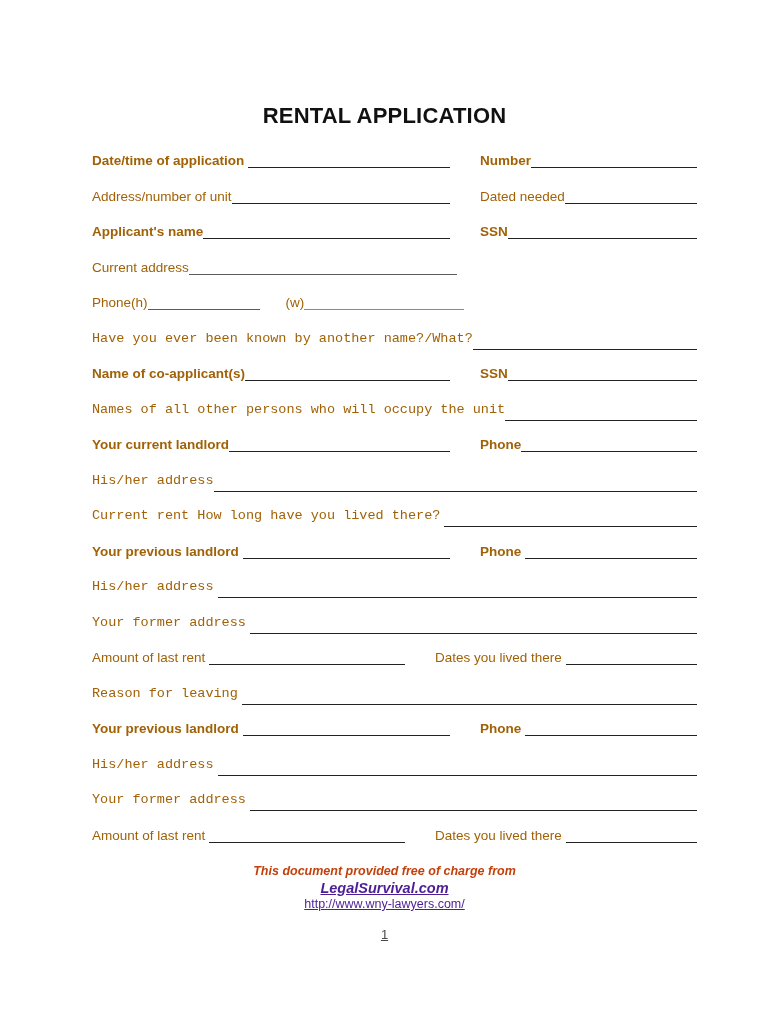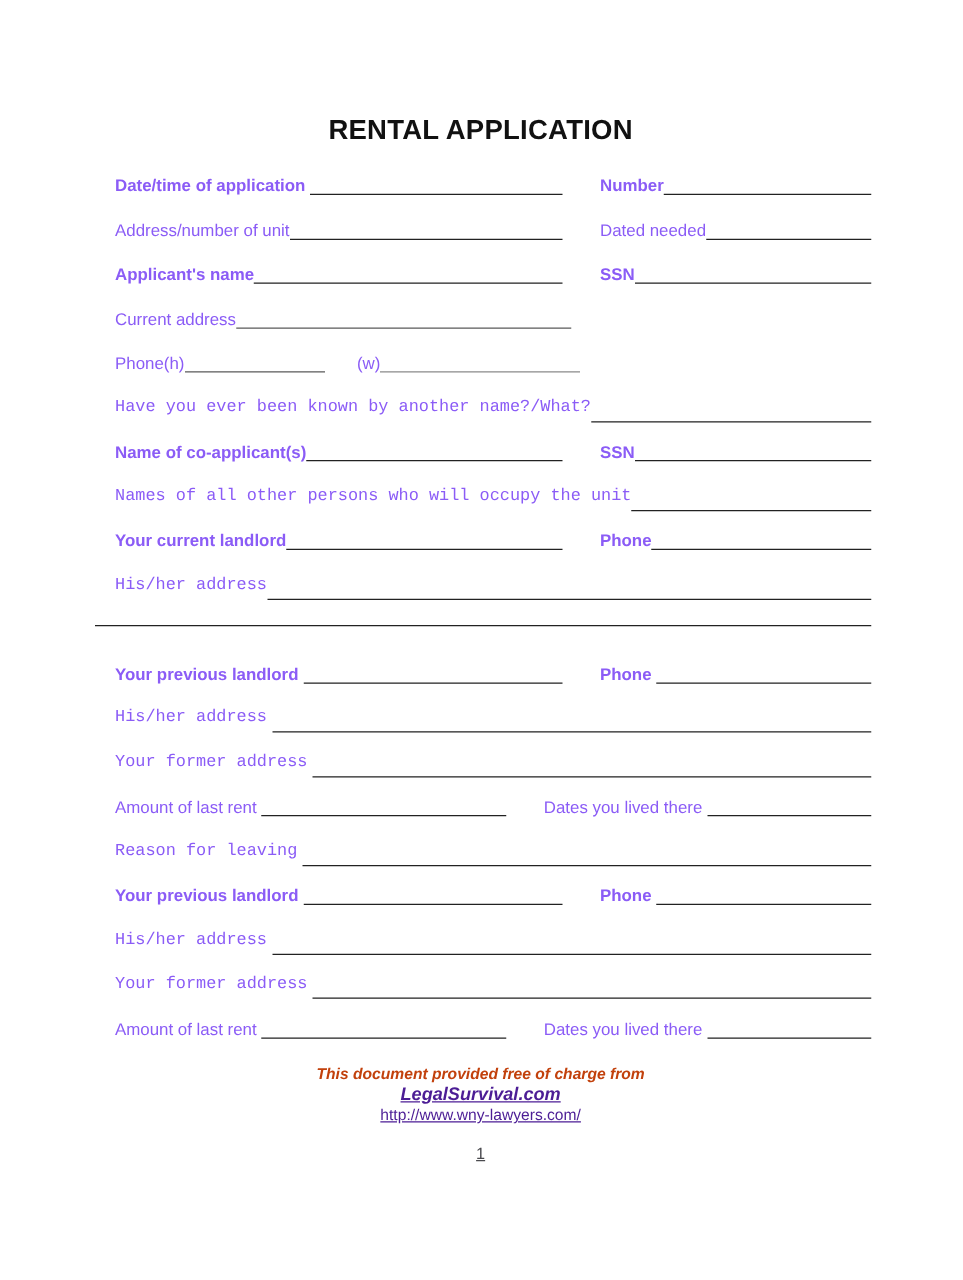--- a/index.html
+++ b/index.html
@@ -8,40 +8,40 @@
     width: 770px;
     height: 1024px;
     background: #ffffff;
     font-family: "Liberation Sans", "DejaVu Sans", sans-serif;
     color: #1a1a1a;
     box-sizing: border-box;
     padding: 0 73px 0 72px;
     overflow: hidden;
   }
   .title {
-    margin: 4px;
+    margin: 16px;
     padding-top: 88px;
     text-align: center;
     font-size: 22px;
     line-height: 24px;
     font-weight: bold;
     color: #111;
     letter-spacing: 0.2px;
   }
   .form { margin-top: 25px; }
   .row {
     display: flex;
     align-items: baseline;
     height: 16px;
     margin-bottom: 19.5px;
     font-size: 13.5px;
     line-height: 16px;
     white-space: nowrap;
   }
-  .lbl { color: #8b5cf6; padding-left: 20px; }
+  .lbl { color: #a16207; padding-left: 20px; }
   .b { font-weight: bold; }
   .col1 { flex: 0 0 378px; display: flex; align-items: baseline; }
   .col1a { flex: 0 0 333px; display: flex; align-items: baseline; }
   .col2 { flex: 1 1 auto; display: flex; align-items: baseline; margin-left: 10px; }
   .grow1 { flex: 1 1 auto; display: flex; align-items: flex-end; font-family: Liberation Mono, monospace; }
   .fill {
     flex: 1 1 auto;
     height: 1px;
     border-bottom: 1.5px solid #222;
     position: relative;
@@ -171,20 +171,21 @@
 
     <div class="row">
       <span class="grow1">
         <span class="lbl">His/her address</span>
         <span class="fill"></span>
       </span>
     </div>
 
     <div class="row">
       <span class="grow1">
+        <span class="lbl">Current rent How long have you lived there?</span>
         <span class="fill sp4"></span>
       </span>
     </div>
 
     <div class="row">
       <span class="col1">
         <span class="lbl b">Your previous landlord</span>
         <span class="fill sp4"></span>
       </span>
       <span class="col2">

